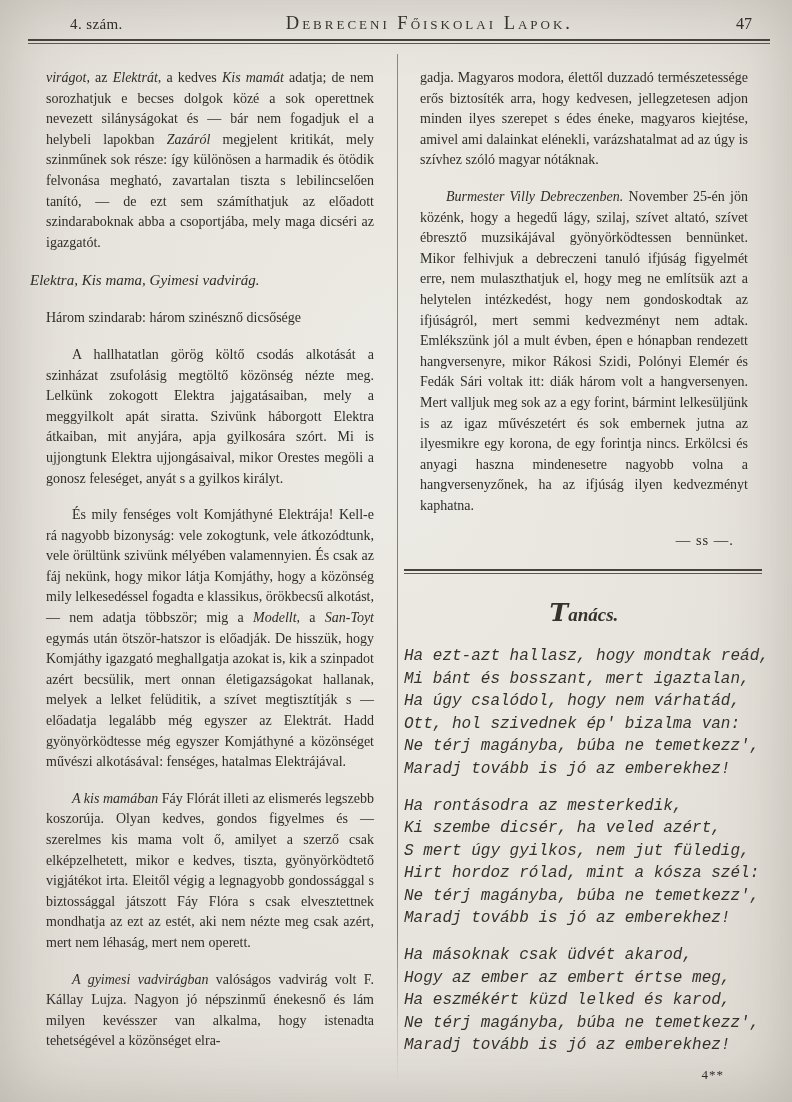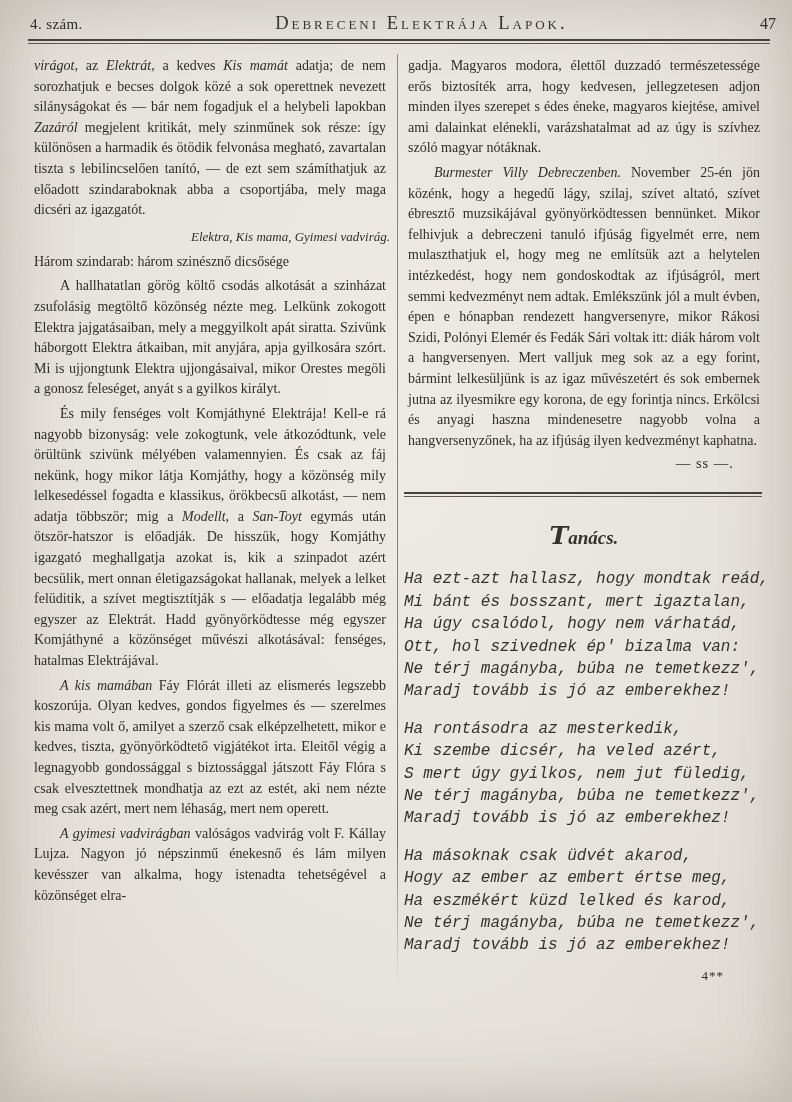--- a/index.html
+++ b/index.html
@@ -4,48 +4,48 @@
 <style>
   html,body{margin:0;padding:0;}
   body{width:792px;height:1102px;overflow:hidden;background:#d8d5cd;}
   .page{
     position:relative;width:792px;height:1102px;box-sizing:border-box;
     background:radial-gradient(ellipse at 50% 38%, #edebe5 0%, #e7e4dd 55%, #ddd9d1 100%);
     box-shadow:inset 0 0 70px rgba(92,86,74,.28);
     color:#2f2d29;
     font-family:"Liberation Serif","DejaVu Serif",serif;
   }
-  .header-row{display:flex;justify-content:space-between;align-items:baseline;padding:13px 16px 3px 30px;}
+  .header-row{display:flex;justify-content:space-between;align-items:baseline;padding:13px 40px 3px 30px;margin-left:40px;}
   .issue{font-size:15px;letter-spacing:.4px;}
   .journal-title{font-variant:small-caps;letter-spacing:3px;font-size:18.5px;color:#35332e;}
   .page-num{font-size:16px;}
   .header-rule{margin:2px 22px 0 28px;height:2px;border-top:2.5px solid #45423b;border-bottom:1px solid #5d584f;}
   .columns{display:flex;padding:8px 24px 0 30px;align-items:stretch;}
   .col{width:360px;box-sizing:border-box;}
   .col-divider{width:1px;background:linear-gradient(#8d887d,#7d786e 85%,rgba(125,120,110,0));margin:2px 6px 0 7px;}
-  p.para{margin:4px;font-size:14px;line-height:20.6px;text-align:justify;text-justify:inter-word;}
+  p.para{margin:16px;font-size:14px;line-height:20.6px;text-align:justify;text-justify:inter-word;}
   p.ind{text-indent:26px;}
-  p.ctr{text-align:right;font-style:italic;font-size:13px;line-height:23px;margin:3px 0 1px;text-indent:0;}
+  p.ctr{text-align:left;font-style:italic;font-size:15px;line-height:23px;margin:3px 0 1px;text-indent:0;}
   .it{font-style:italic;}
   .signature{text-align:right;padding-right:30px;font-size:14.5px;margin-top:2px;letter-spacing:1px;}
   .section-rule{margin:20px 2px 24px 0;height:2px;border-top:2px solid #45423b;border-bottom:1px solid #5d584f;}
   .poem-title{text-align:center;font-style:italic;font-weight:bold;font-size:19px;margin:16px 0 18px;color:#34322d;}
   .poem-initial{font-size:25px;font-family:"DejaVu Serif",serif;}
   .stanza{margin:0 0 15px;}
   .poem-line{font-style:italic;font-size:16px;line-height:22.4px;white-space:nowrap;color:#34322d;font-family:Liberation Mono, monospace;}
   .footer-mark{text-align:right;padding-right:40px;font-size:13px;margin-top:-4px;letter-spacing:1px;}
 </style>
 </head>
 <body>
 
 <div class="page">
 
   <div class="header-row">
     <span class="issue">4. szám.</span>
-    <span class="journal-title">Debreceni Elektrája Lapok.</span>
+    <span class="journal-title">Debreceni Főiskolai Lapok.</span>
     <span class="page-num">47</span>
   </div>
   <div class="header-rule"></div>
 
   <div class="columns">
     <section class="col" id="left-col">
         <p class="para"><span class="it">virágot,</span><span> az </span><span class="it">Elektrát,</span><span> a kedves </span><span class="it">Kis mamát</span><span> adatja; de nem sorozhatjuk e becses dolgok közé a sok operettnek nevezett silányságokat és — bár nem fogadjuk el a helybeli lapokban </span><span class="it">Zazáról</span><span> megjelent kritikát, mely szinműnek sok része: így különösen a harmadik és ötödik felvonása megható, zavartalan tiszta s lebilincselően tanító, — de ezt sem számíthatjuk az előadott szindaraboknak abba a csoportjába, mely maga dicséri az igazgatót.</span></p>
         <p class="para ctr"><span class="it">Elektra, Kis mama, Gyimesi vadvirág.</span></p>
         <p class="para"><span>Három szindarab: három szinésznő dicsősége</span></p>
         <p class="para ind"><span>A hallhatatlan görög költő csodás alkotását a szinházat zsufolásig megtöltő közönség nézte meg. Lelkünk zokogott Elektra jajgatásaiban, mely a meggyilkolt apát siratta. Szivünk háborgott Elektra átkaiban, mit anyjára, apja gyilkosára szórt. Mi is ujjongtunk Elektra ujjongásaival, mikor Orestes megöli a gonosz feleséget, anyát s a gyilkos királyt.</span></p>
@@ -68,20 +68,21 @@
             <div class="poem-line">Mi bánt és bosszant, mert igaztalan,</div>
             <div class="poem-line">Ha úgy csalódol, hogy nem várhatád,</div>
             <div class="poem-line">Ott, hol szivednek ép' bizalma van:</div>
             <div class="poem-line">Ne térj magányba, búba ne temetkezz',</div>
             <div class="poem-line">Maradj tovább is jó az emberekhez!</div>
           </div>
           <div class="stanza">
             <div class="poem-line">Ha rontásodra az mesterkedik,</div>
             <div class="poem-line">Ki szembe dicsér, ha veled azért,</div>
             <div class="poem-line">S mert úgy gyilkos, nem jut füledig,</div>
+            <div class="poem-line">Hirt hordoz rólad, mint a kósza szél:</div>
             <div class="poem-line">Ne térj magányba, búba ne temetkezz',</div>
             <div class="poem-line">Maradj tovább is jó az emberekhez!</div>
           </div>
           <div class="stanza">
             <div class="poem-line">Ha másoknak csak üdvét akarod,</div>
             <div class="poem-line">Hogy az ember az embert értse meg,</div>
             <div class="poem-line">Ha eszmékért küzd lelked és karod,</div>
             <div class="poem-line">Ne térj magányba, búba ne temetkezz',</div>
             <div class="poem-line">Maradj tovább is jó az emberekhez!</div>
           </div>

